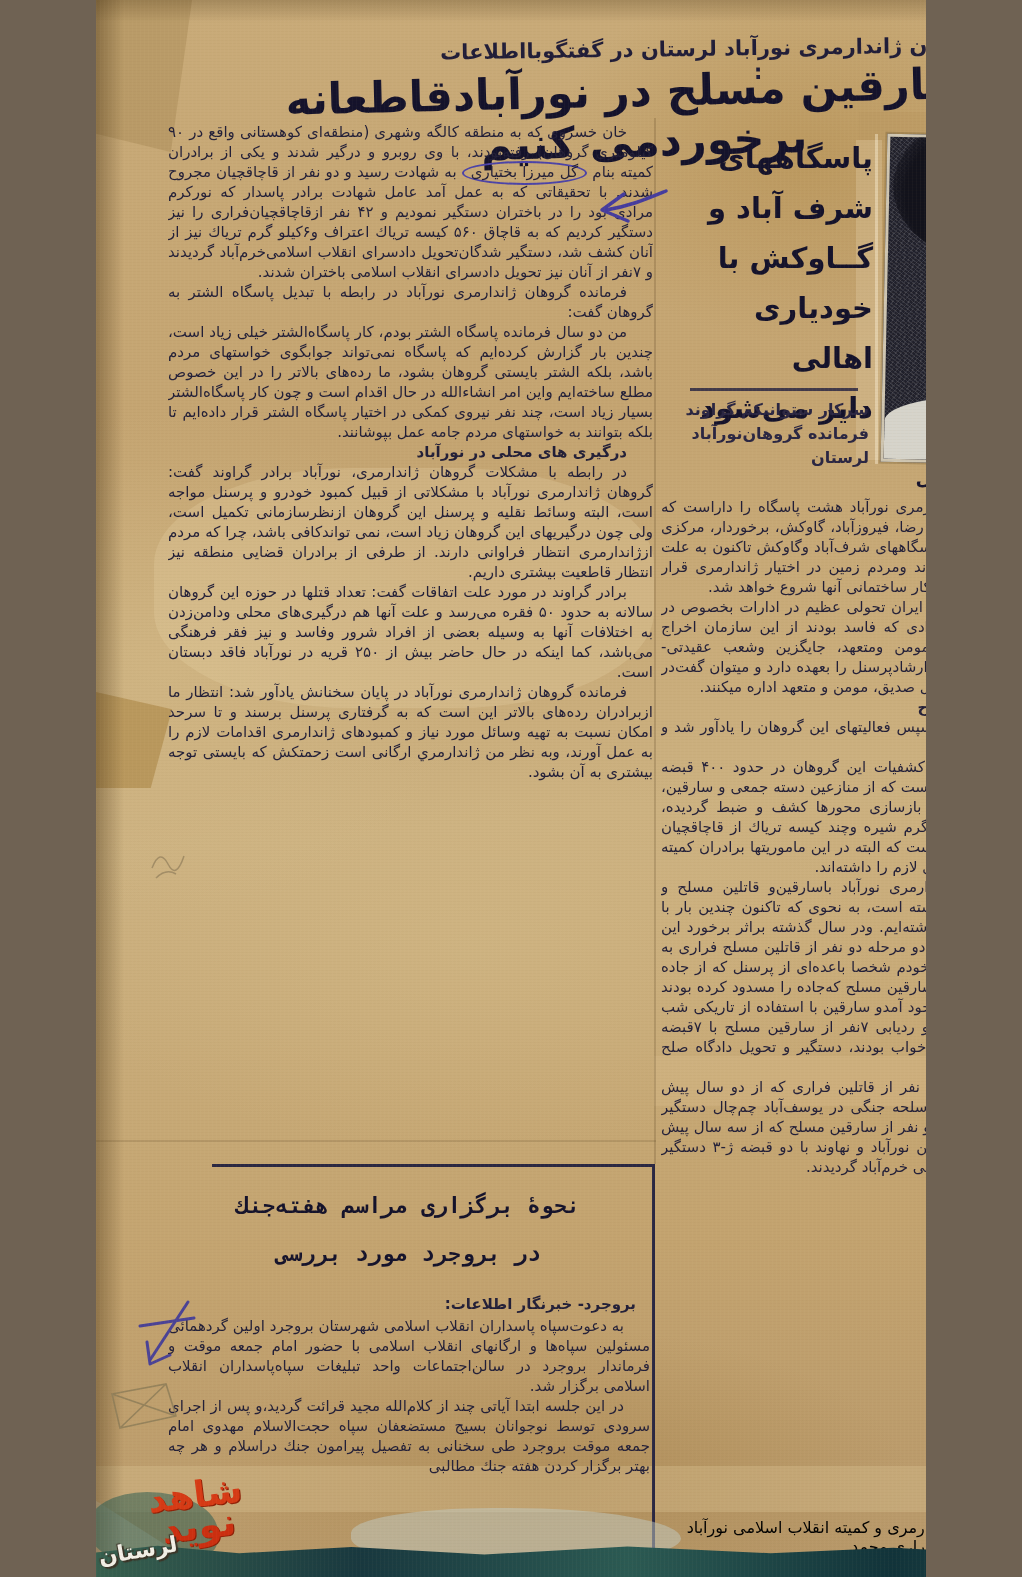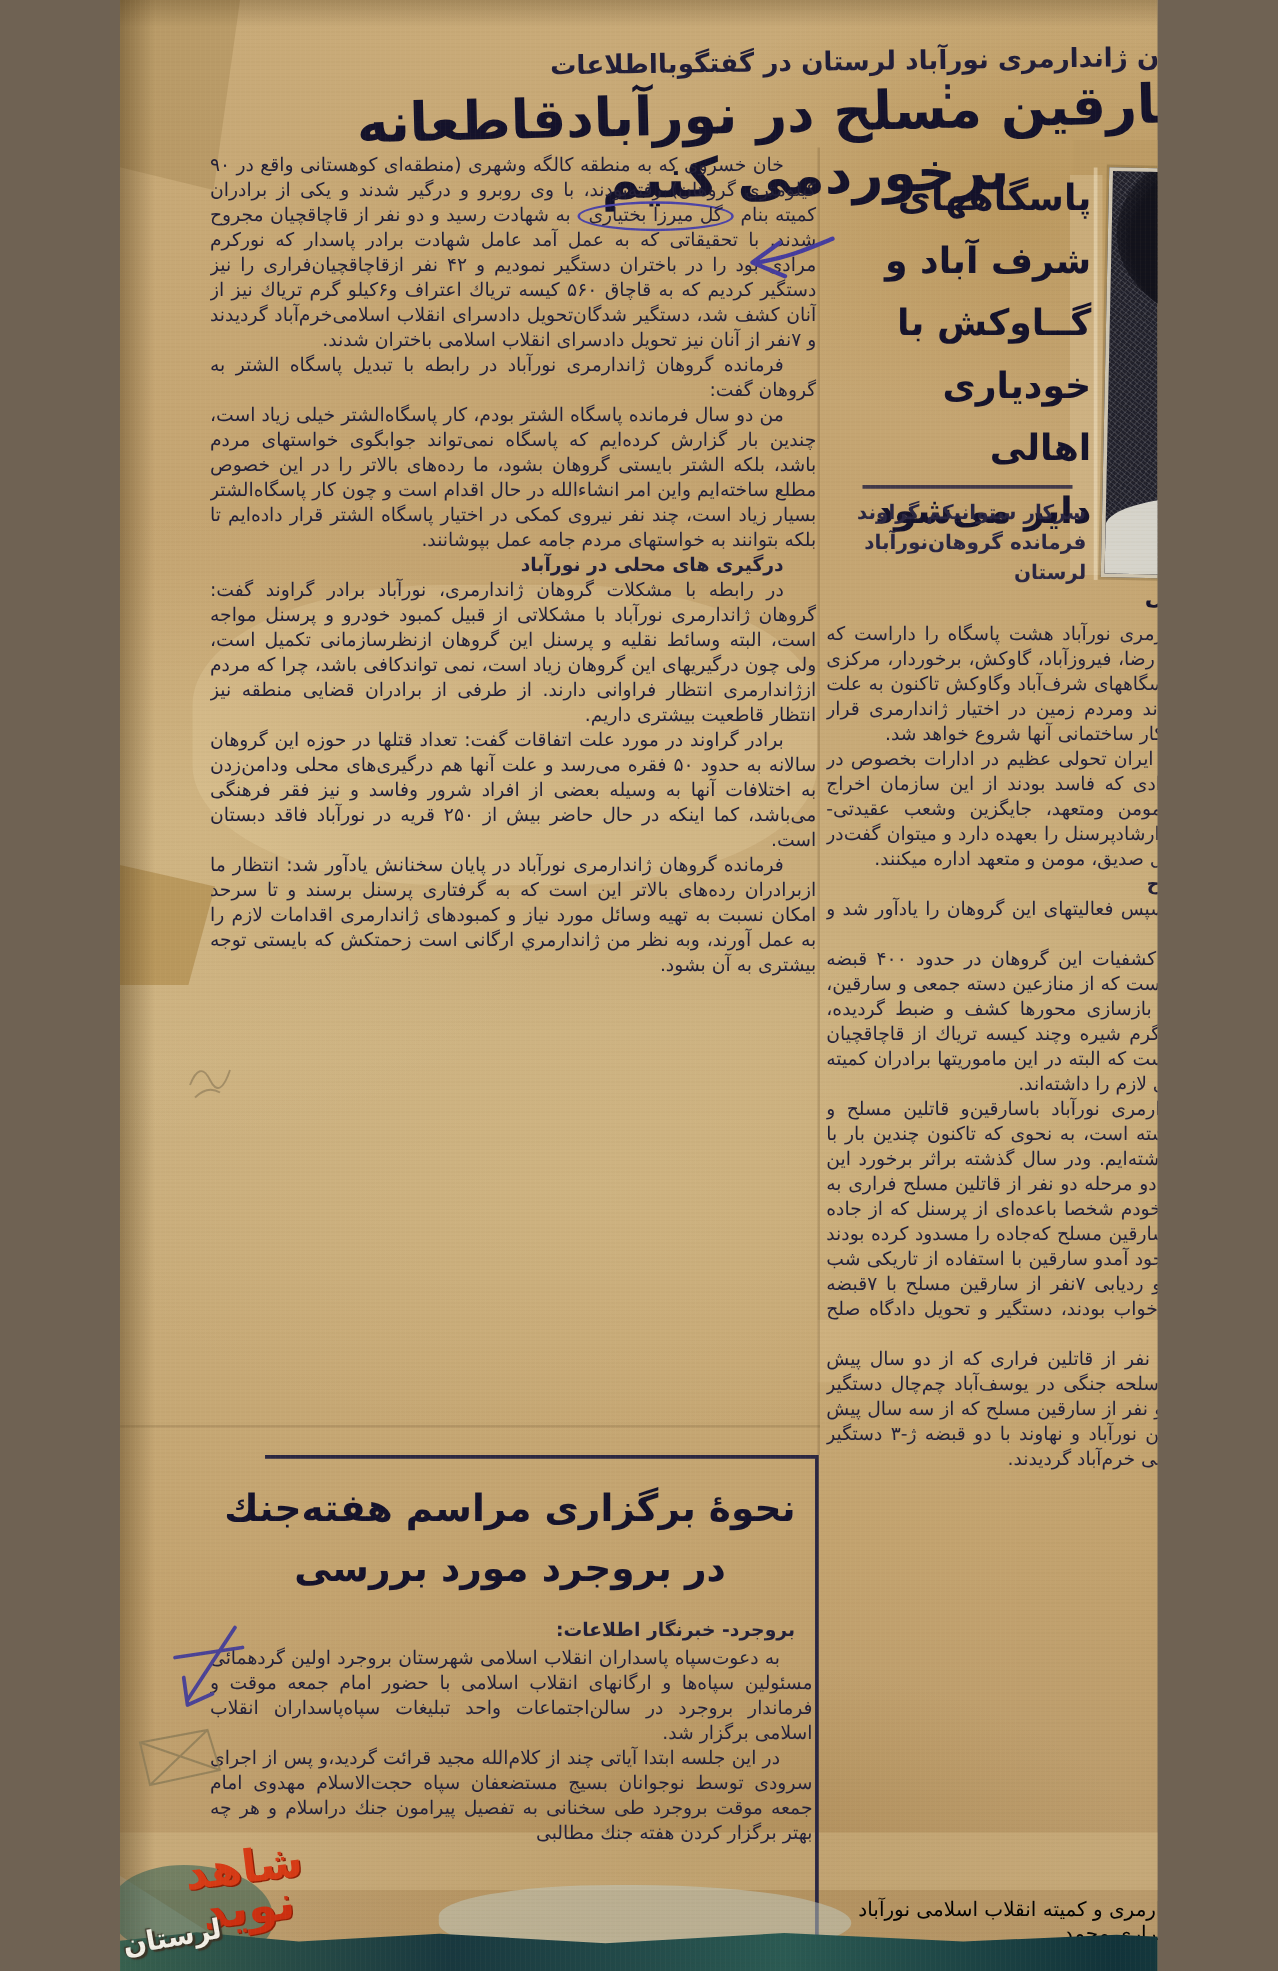--- a/index.html
+++ b/index.html
@@ -51,22 +51,22 @@
   .ph-collar{position:absolute;left:120px;bottom:18px;width:8px;height:46px;background:#2a2a33;
     transform:rotate(14deg);border-radius:4px;}
   .ph-collar2{position:absolute;left:66px;bottom:16px;width:7px;height:40px;background:#2a2a33;
     transform:rotate(-16deg);border-radius:4px;}
   .photo-caption{left:795px;top:466px;width:212px;font-size:19px;font-weight:bold;text-align:center;
     color:#17142e;z-index:3;}
   
   .art2-hr{left:116px;top:1164px;width:440px;height:3px;background:#2a2742;z-index:3;}
   .art2-vr{left:556px;top:1164px;width:3px;height:398px;background:#2a2742;z-index:3;}
   .art2{left:72px;top:1180px;width:482px;height:397px;overflow:hidden;z-index:3;}
-  .art2-headline{font-size:30px;font-weight:bold;line-height:48px;text-align:center;color:#14122b;
-    margin:4px 10px 14px 8px;}
+  .art2-headline{font-size:22px;font-weight:bold;line-height:48px;text-align:center;color:#14122b;
+    margin:4px 10px 14px 8px;font-family:Liberation Mono, monospace;}
   .art2 .dateline{font-weight:bold;text-indent:14px;margin-bottom:2px;}
   
   .colR2{left:565px;top:1502px;width:440px;height:66px;overflow:hidden;z-index:3;}
   
   .pen-oval{border:2px solid #4b43a8;border-radius:50%;padding:0 7px 2px 7px;}
   svg.anno{position:absolute;z-index:6;overflow:visible;}
   
   .wm{left:26px;top:1478px;width:150px;z-index:7;transform:rotate(-7deg);
     font-weight:bold;text-align:center;line-height:.95;}
   .wm .l1{font-size:36px;color:#d63a15;text-shadow:1px 1px 0 #8e1f06;}

